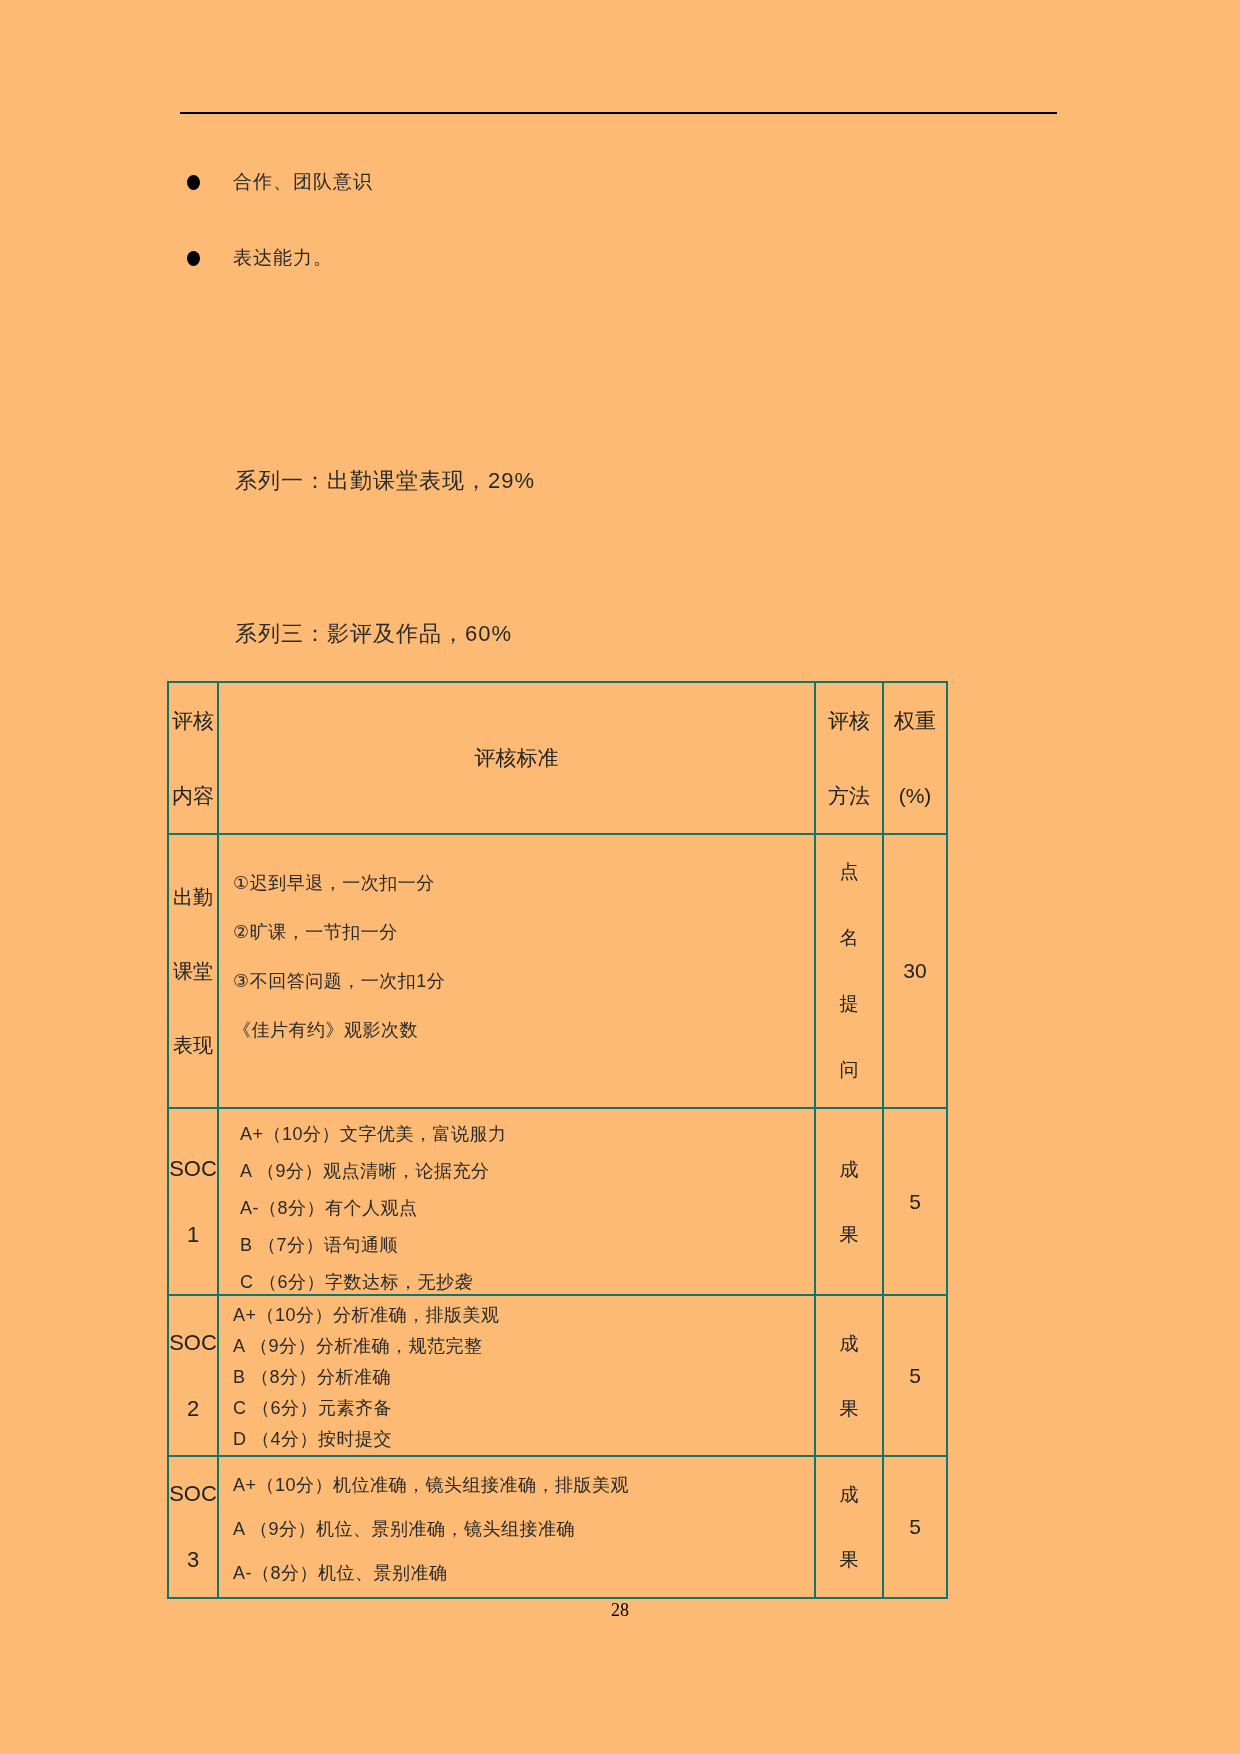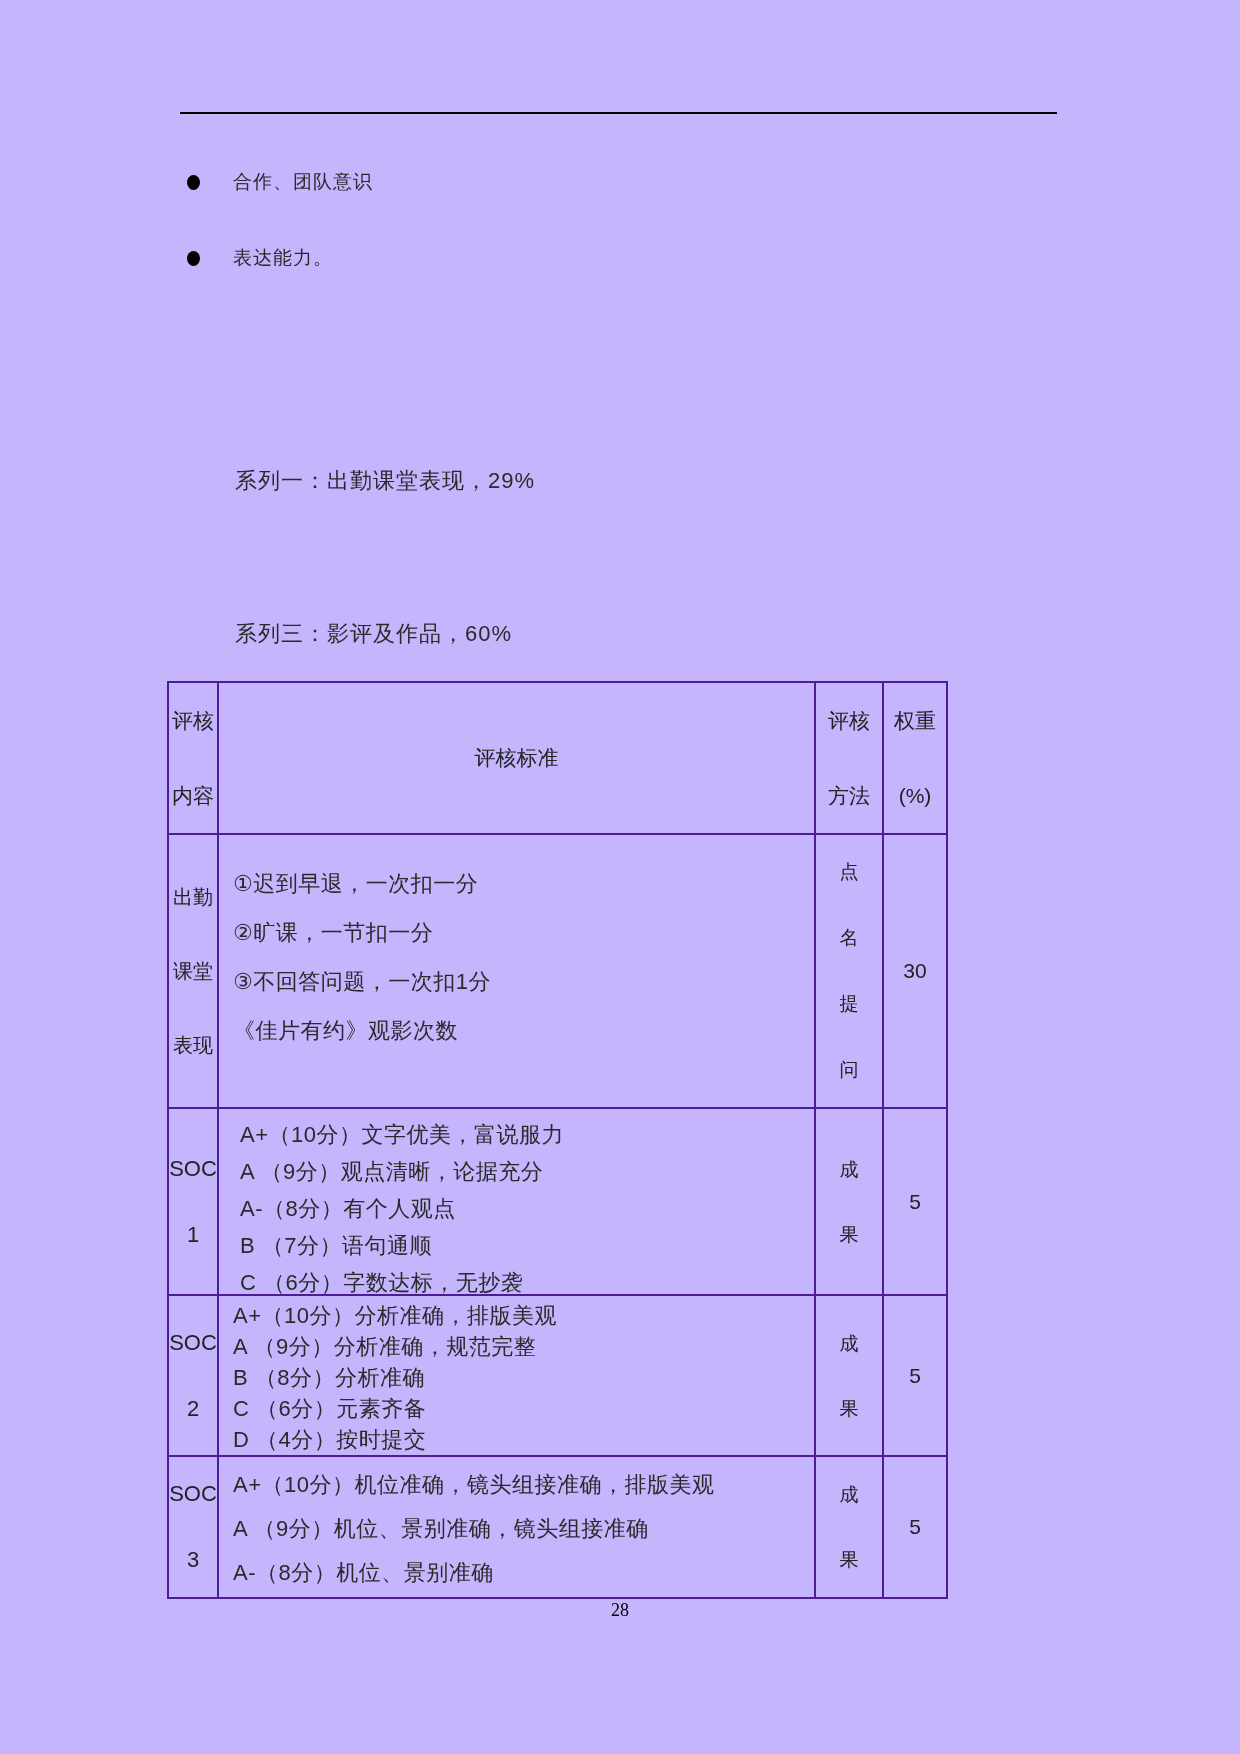--- a/index.html
+++ b/index.html
@@ -1,19 +1,19 @@
 <!DOCTYPE html>
 <html><head>
 <meta charset="utf-8">
 <style>
   html,body { margin:0; padding:0; background:#ffffff; }
   .page {
     position:relative;
     width:1240px; height:1754px;
-    background:#c4b5fd;
+    background:#fdba74;
     font-family:"Liberation Sans","DejaVu Sans",sans-serif;
     color:#1f1f1f;
     overflow:hidden;
   }
   .top-rule {
     position:absolute; left:180px; top:112px;
     width:877px; height:2px; background:#000;
   }
   .bullet-item { position:absolute; left:187px; height:26px; display:flex; align-items:center; }
   .bullet-item.b1 { top:169px; }
@@ -35,37 +35,37 @@
   .series-line.s1 { top:466px; }
   .series-line.s2 { top:543px; }
   .series-line.s3 { top:619px; }
 
   table.assess {
     position:absolute; left:167px; top:681px;
     border-collapse:collapse; table-layout:fixed;
     width:779px;
   }
   table.assess td, table.assess th {
-    border:2px solid #4c1d95;
+    border:2px solid #0f766e;
     padding:0; margin:0;
     font-weight:normal;
     color:#222;
     overflow:hidden;
   }
   .pre { white-space:pre-line; }
   th.hdr { font-size:21px; text-align:center; vertical-align:middle; }
   .hdr-stack { line-height:75px; }
   td.cell-content { text-align:center; vertical-align:middle; font-size:20px; }
   td.cell-method  { text-align:center; vertical-align:middle; font-size:19px; }
   td.cell-weight  { text-align:center; vertical-align:middle; font-size:21px; }
   .stack-74 { line-height:74px; }
   .stack-66 { line-height:66px; }
   .stack-65 { line-height:65px; }
   .soc { font-size:22px; line-height:66px; }
-  td.cell-criteria { vertical-align:top; font-size:22px; }
+  td.cell-criteria { vertical-align:top; font-size:18px; }
   .crit { padding-left:14px; letter-spacing:0.5px; color:#2a2a2a; }
   .crit.r1 { line-height:49px; padding-top:24px; }
   .crit.r2 { line-height:37px; padding-top:7px; height:178px; overflow:hidden;padding-left:21px; }
   .crit.r3 { line-height:31px; padding-top:4px; }
   .crit.r4 { line-height:44px; padding-top:6px; }
   .page-number {
     position:absolute; top:1600px; left:0; width:100%;
     text-align:center; font-size:18px;
     font-family:"Liberation Serif","DejaVu Serif",serif;
     color:#000;

